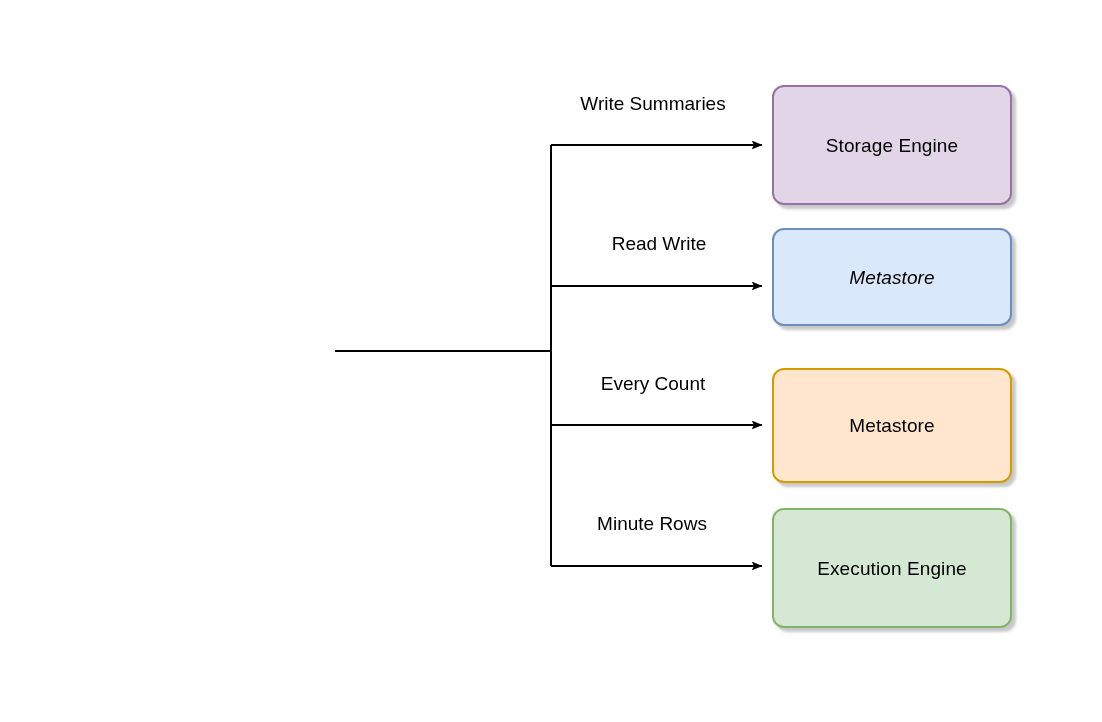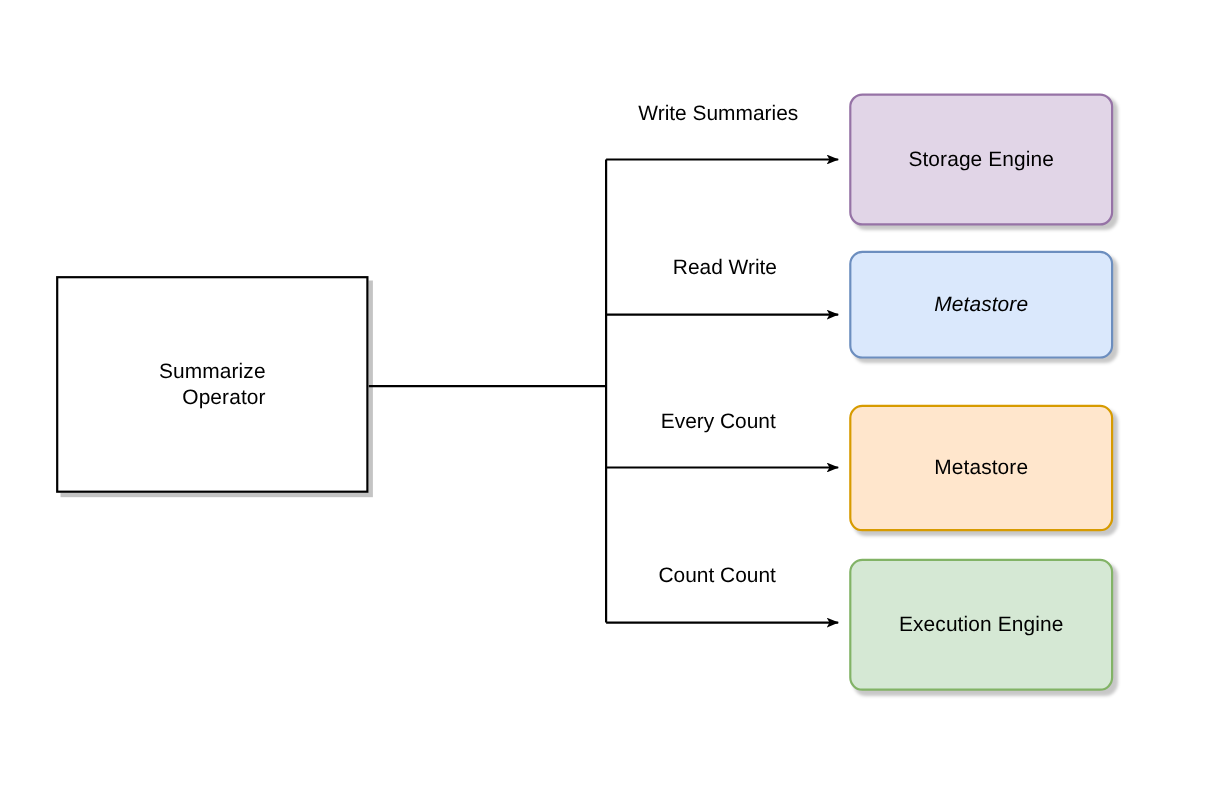--- a/index.html
+++ b/index.html
@@ -74,39 +74,35 @@
 
     <path d="M335,351 L551,351" stroke="#000000" stroke-width="2" fill="none"></path>
     <path d="M551,145 L551,566" stroke="#000000" stroke-width="2" fill="none"></path>
 
     <path d="M551,145 L762,145" stroke="#000000" stroke-width="2" fill="none" marker-end="url(#arrowhead)"></path>
     <path d="M551,286 L762,286" stroke="#000000" stroke-width="2" fill="none" marker-end="url(#arrowhead)"></path>
     <path d="M551,425 L762,425" stroke="#000000" stroke-width="2" fill="none" marker-end="url(#arrowhead)"></path>
     <path d="M551,566 L762,566" stroke="#000000" stroke-width="2" fill="none" marker-end="url(#arrowhead)"></path>
   </svg>
 
-  <div class="node node-source" id="node-summarize-operator" style="left: 51px; top: 251px; width: 284px; height: 197px; background: rgb(255, 255, 255); border-color: rgb(0, 0, 0);">
-    <span class="node-label">Summarize
-Operator</span>
-  </div>
 
   <div class="node node-target" id="node-storage-engine" style="left: 772px; top: 85px; width: 240px; height: 120px; background: rgb(225, 213, 231); border-color: rgb(150, 115, 166);">
     <span class="node-label">Storage Engine</span>
   </div>
 
   <div class="node node-target" id="node-metastore" style="left: 772px; top: 228px; width: 240px; height: 98px; background: rgb(218, 232, 252); border-color: rgb(108, 142, 191); font-style: italic;">
     <span class="node-label">Metastore</span>
   </div>
 
   <div class="node node-target" id="node-scheduler" style="left: 772px; top: 368px; width: 240px; height: 115px; background: rgb(255, 230, 204); border-color: rgb(215, 155, 0);">
     <span class="node-label">Metastore</span>
   </div>
 
   <div class="node node-target" id="node-execution-engine" style="left: 772px; top: 508px; width: 240px; height: 120px; background: rgb(213, 232, 212); border-color: rgb(130, 179, 102);">
     <span class="node-label">Execution Engine</span>
   </div>
 
   <div class="edge-label" id="label-write-summaries" style="left: 653px; top: 104px; transform: translate(-50%, -50%); text-align: center;">Write Summaries</div>
   <div class="edge-label" id="label-read-schema" style="left: 659px; top: 244px; transform: translate(-50%, -50%);">Read Write</div>
   <div class="edge-label" id="label-every-minute" style="left: 653px; top: 384px; transform: translate(-50%, -50%);">Every Count</div>
-  <div class="edge-label" id="label-count-rows" style="left: 652px; top: 524px; transform: translate(-50%, -50%);">Count Count</div>
+  <div class="edge-label" id="label-count-rows" style="left: 652px; top: 524px; transform: translate(-50%, -50%);">Minute Rows</div>
 
 </div>
 
 </body></html>

